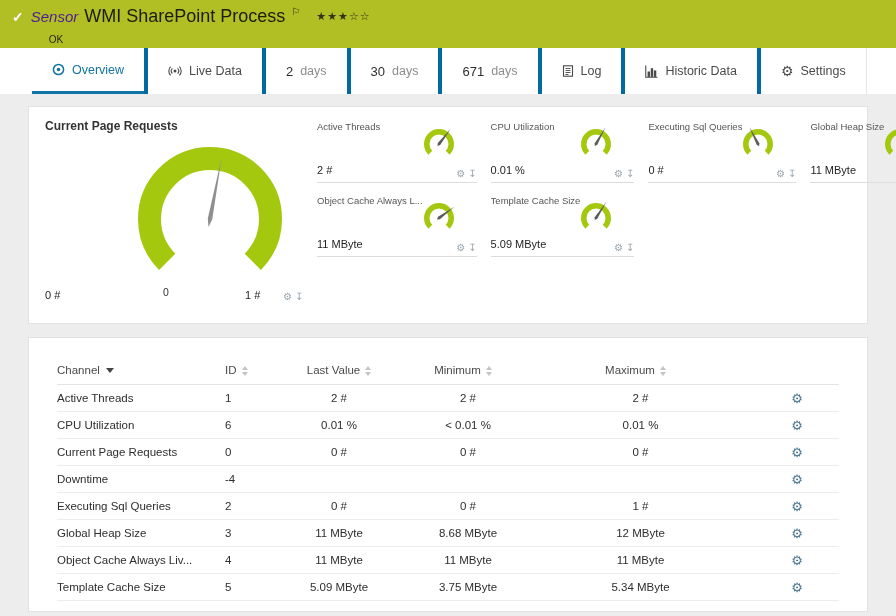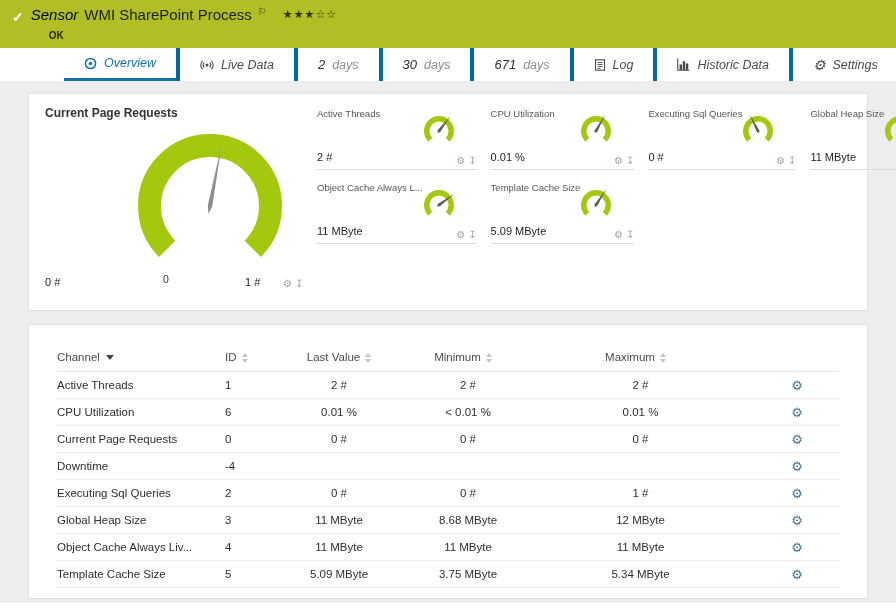--- a/index.html
+++ b/index.html
@@ -3,28 +3,28 @@
 <meta charset="utf-8">
 <style>
   * { margin:0; padding:0; box-sizing:border-box; }
   html,body { width:896px; height:616px; overflow:hidden; }
   body { font-family:"Liberation Sans", sans-serif; background:#fff; }
 
   
   .topbar { height:48px; background:var(--c-bar,#b2bf24); display:flex; padding:6px 10px 0; }
   .check { color:#fff; font-weight:bold; font-size:14px; margin:3px 7px 0 2px; }
   .title-row { display:flex; align-items:center; }
-  .kind { font-style:italic; font-size:15px; color:#000000; margin-right:6px; }
-  .s-title { font-size:15px; color:#1c1c0c; }
+  .kind { font-style:italic; font-size:15px; color:#4c1d95; margin-right:6px; }
+  .s-title { font-size:18px; color:#1c1c0c; }
   .flag { font-size:10px; color:#33331a; margin-left:6px; align-self:flex-start; }
   .stars { font-size:11px; color:#33331a; margin-left:16px; letter-spacing:1px; cursor:pointer; }
-  .status { font-size:10px; font-weight:bold; color:#26260f; margin:7px 0 0 18px; }
-
-  
-  .tabbar { background:#fff; display:flex; padding-left:64px; height:33px;font-style:italic; }
+  .status { font-size:10px; font-weight:normal; color:#26260f; margin:7px 0 0 18px; }
+
+  
+  .tabbar { background:#fff; display:flex; padding-left:32px; height:46px; }
   .tab { display:flex; align-items:center; gap:7px; padding:0 20px; font-size:12.5px;
          color:#4a4a4a; border-left:4px solid #0369a1; cursor:pointer; white-space:nowrap; }
   .tab:first-child { border-left:none; }
   .tabbar .tab:last-child { border-right:1px solid #e6e6e6; }
   .tab.active { color:var(--c-accent,#1274a6); border-bottom:3px solid var(--c-accent,#1274a6); }
   .tab-icon { display:flex; align-items:center; }
   .tab-num { font-size:13px; color:#2f2f2f; }
   .tab-num + .tab-label { color:#8d8d8d; }
   .gear-glyph { font-size:14px; line-height:1; }
 

